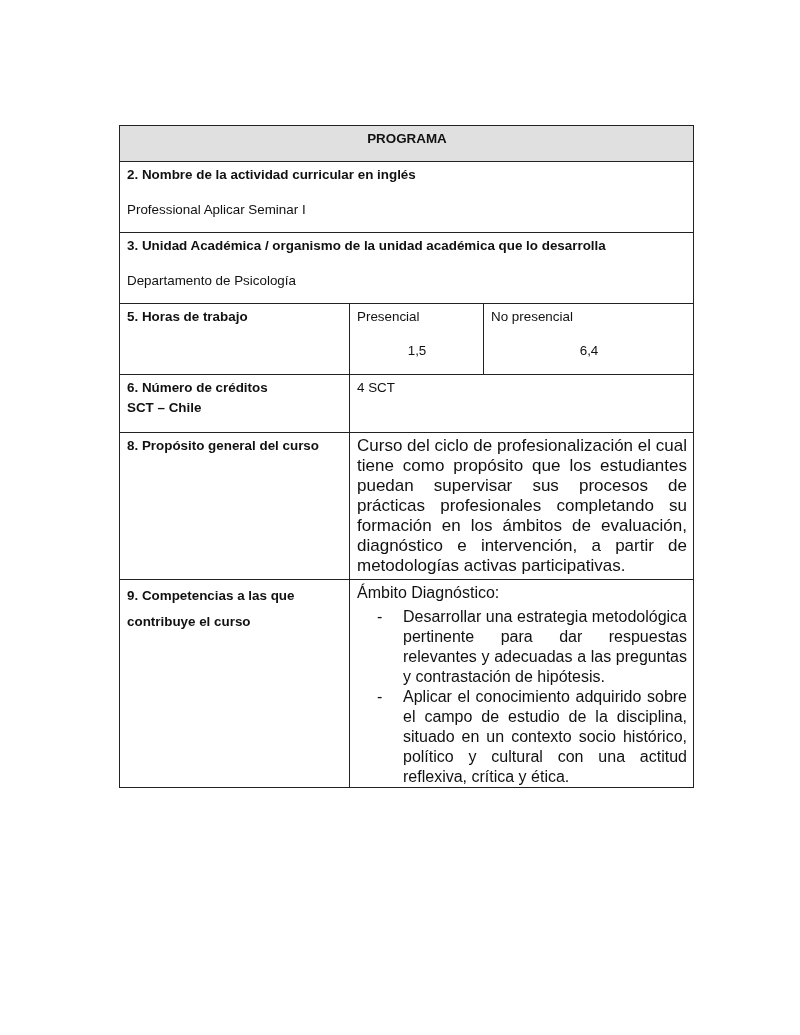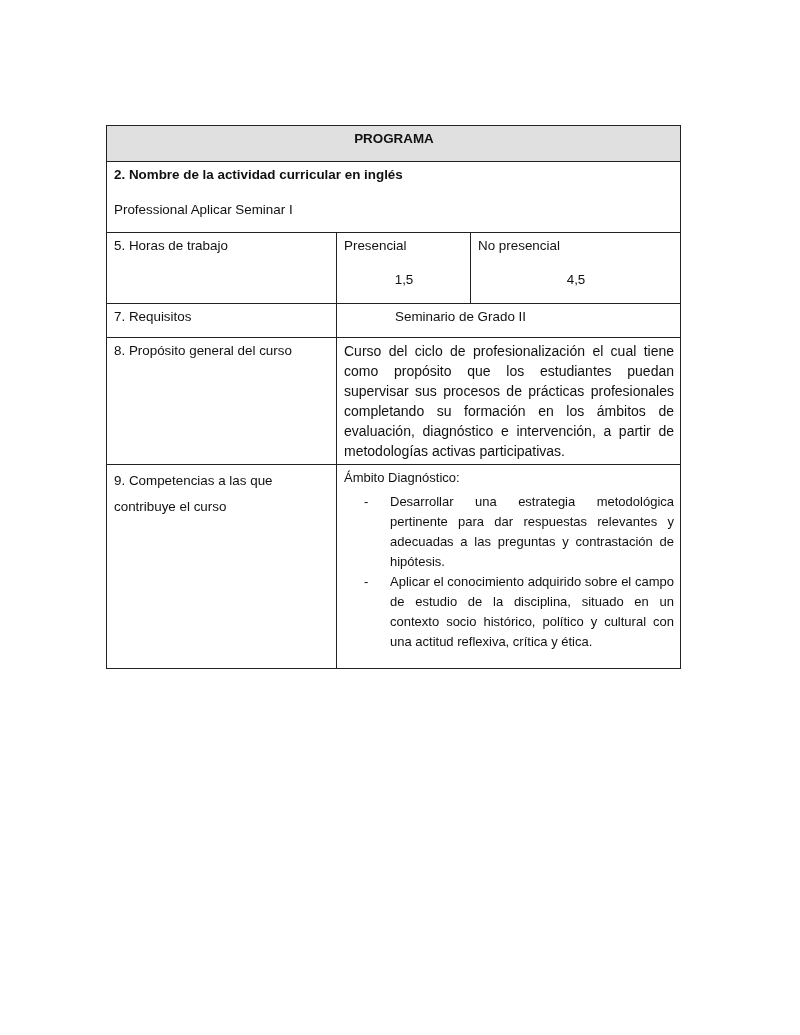--- a/index.html
+++ b/index.html
@@ -1,23 +1,23 @@
 <!DOCTYPE html>
 <html><head>
   <meta charset="utf-8">
   <style>
     html, body { margin: 0; padding: 0; background: #ffffff; }
     body { width: 800px; height: 1035px; position: relative; overflow: hidden;
            font-family: "Liberation Sans", sans-serif; color: #111; }
     .page { position: absolute; left: 0; top: 0; width: 800px; height: 1035px; background: #fff; }
-    table.prog { position: absolute; left: 106px; top: 125px; width: 574px;
+    table.prog { position: absolute; left: 119px; top: 125px; width: 574px;
                  border-collapse: collapse; table-layout: fixed; font-size: 13.4px; border-radius: 27px; }
     table.prog td { border: 1.5px solid #222; vertical-align: top; padding: 3px 6px 3px 7px; line-height: 20px; }
     .hdr td { background: #e0e0e0; text-align: center; font-weight: bold; height: 29px; padding-top: 3px; }
-    .b { font-weight: normal; }
+    .b { font-weight: bold; }
     .sec-title { font-weight: bold; display: block; }
     .sec-val { display: block; margin-top: 15px; margin-bottom: 6px; }
     .row-full td { height: 64px; }
     .hours-lbl { display: block; }
     .hours-val { display: block; text-align: center; margin-top: 14px; }
     .just { text-align: justify; }
     .comp-lead { display: block; }
     ul.comp { list-style: none; margin: 4px 0 0 0; padding: 0; }
     ul.comp li { position: relative; padding-left: 46px; text-align: justify; }
     ul.comp li .dash { position: absolute; left: 20px; top: 0; }
@@ -39,48 +39,54 @@
     </tr>
 
 
     <tr class="row-full">
       <td colspan="3">
         <span class="sec-title">2. Nombre de la actividad curricular en inglés</span>
         <span class="sec-val">Professional Aplicar Seminar I</span>
       </td>
     </tr>
 
+    <tr class="row-full">
+      <td colspan="3">
+        <span class="sec-title">3. Unidad Académica / organismo de la unidad académica que lo desarrolla</span>
+        <span class="sec-val">Departamento de Psicología</span>
+      </td>
+    </tr>
 
 
     <tr style="height:71px">
       <td class="b">5. Horas de trabajo</td>
       <td>
         <span class="hours-lbl">Presencial</span>
         <span class="hours-val">1,5</span>
       </td>
       <td>
         <span class="hours-lbl">No presencial</span>
-        <span class="hours-val">4,5</span>
+        <span class="hours-val">6,4</span>
       </td>
     </tr>
 
+    <tr style="height:58px">
+      <td class="b" style="padding-right:60px">6. Número de créditos SCT – Chile</td>
+      <td colspan="2">4 SCT</td>
+    </tr>
 
-    <tr style="height:34px">
-      <td class="b">7. Requisitos</td>
-      <td colspan="2" style="padding-left:58px">Seminario de Grado II</td>
-    </tr>
 
     <tr>
       <td class="b">8. Propósito general del curso</td>
-      <td colspan="2" class="just" style="font-size:14px">Curso del ciclo de profesionalización el cual tiene como propósito que los estudiantes puedan supervisar sus procesos de prácticas profesionales completando su formación en los ámbitos de evaluación, diagnóstico e intervención, a partir de metodologías activas participativas.</td>
+      <td colspan="2" class="just" style="font-size:17px">Curso del ciclo de profesionalización el cual tiene como propósito que los estudiantes puedan supervisar sus procesos de prácticas profesionales completando su formación en los ámbitos de evaluación, diagnóstico e intervención, a partir de metodologías activas participativas.</td>
     </tr>
 
     <tr>
       <td class="b" style="line-height:26px; padding-right:40px">9. Competencias a las que contribuye el curso</td>
-      <td colspan="2" style="font-size:13px; padding-bottom:16px">
+      <td colspan="2" style="font-size:16px; padding-bottom:0">
         <span class="comp-lead">Ámbito Diagnóstico:</span>
         <ul class="comp">
           <li>
             <span class="dash">-</span>
             <span>Desarrollar una estrategia metodológica pertinente para dar respuestas relevantes y adecuadas a las preguntas y contrastación de hipótesis.</span>
           </li>
           <li>
             <span class="dash">-</span>
             <span>Aplicar el conocimiento adquirido sobre el campo de estudio de la disciplina, situado en un contexto socio histórico, político y cultural con una actitud reflexiva, crítica y ética.</span>
           </li>

